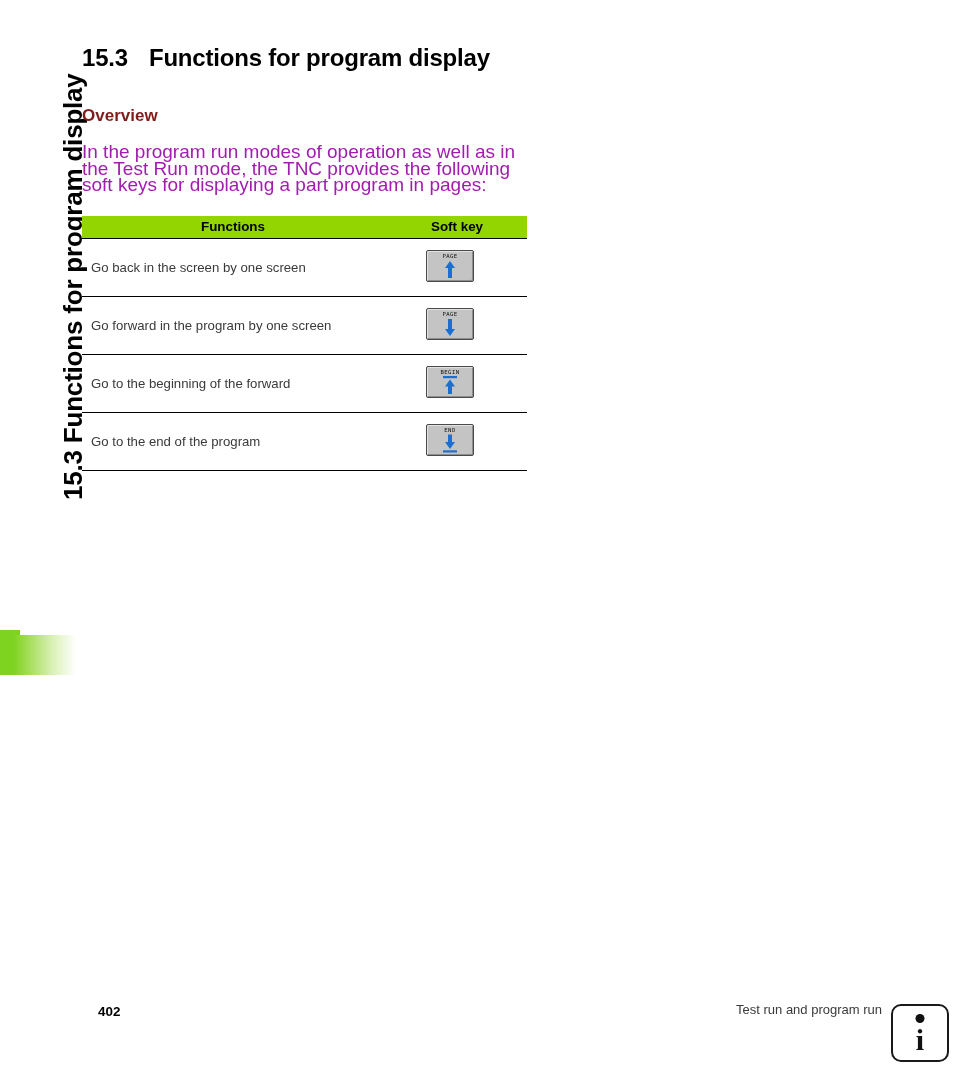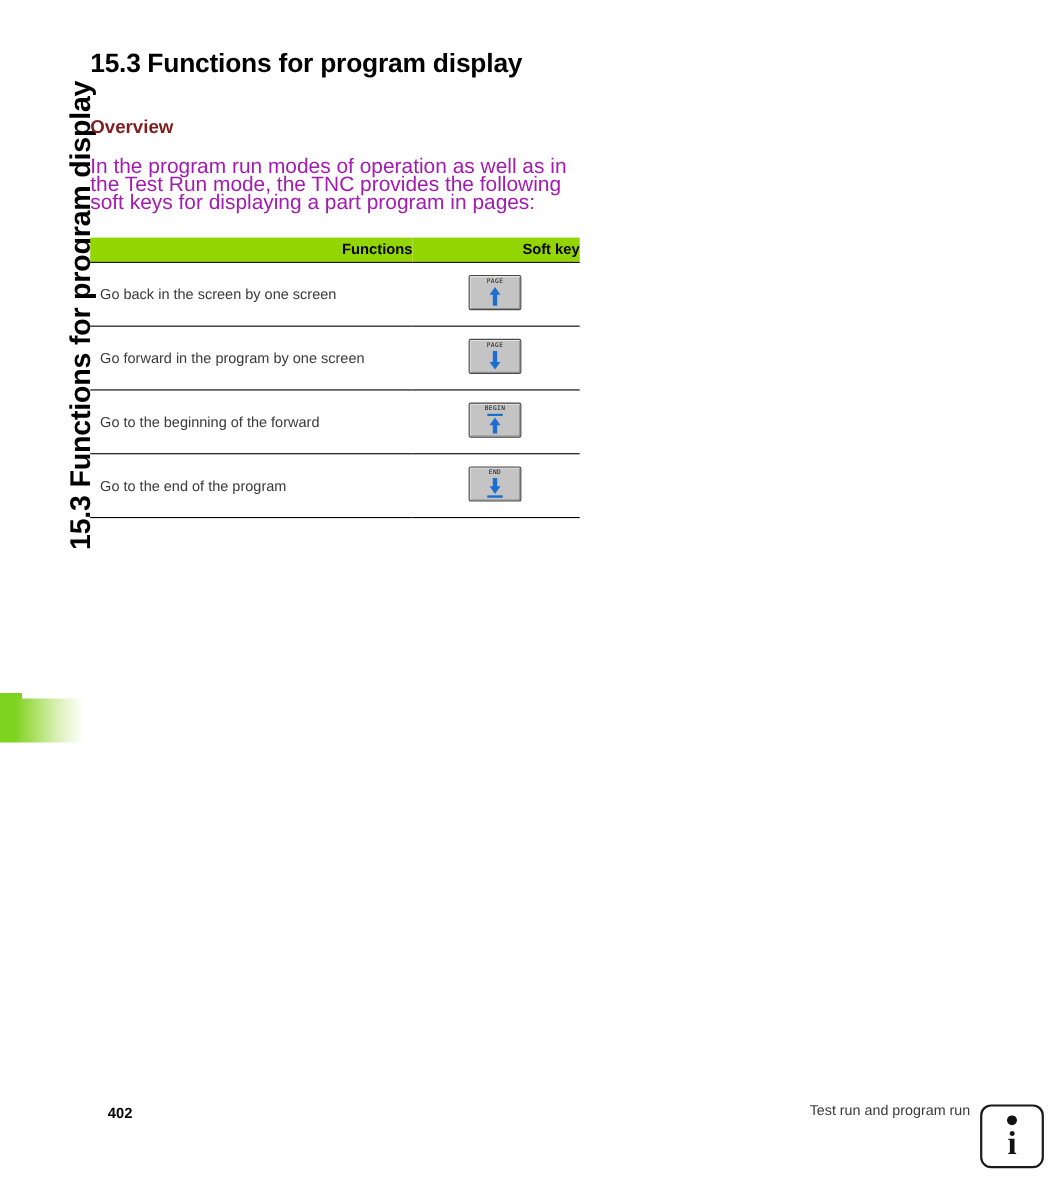--- a/index.html
+++ b/index.html
@@ -62,21 +62,21 @@
     top: 44px;
     width: 460px;
   }
   .page-title {
     font-size: 24px;
     font-weight: bold;
     color: #000000;
     margin: 0 0 34px 0;
     letter-spacing: -0.2px;
   }
-  .page-title .num { margin-right: 6px; }
+  .page-title .num { margin-right: 21px; }
 
   .section-head {
     font-size: 17px;
     font-weight: bold;
     color: #7f1d1d;
     margin: 0 0 18px 0;
   }
   .intro {
     font-size: 19px;
     line-height: 16.6px;
@@ -88,21 +88,21 @@
   
   .fn-table {
     width: 445px;
     border-collapse: collapse;
   }
   .fn-table thead th {
     background: #93d500;
     color: #000000;
     font-size: 13.4px;
     font-weight: bold;
-    text-align: right;
+    text-align: center;
     padding: 3px 0 4px 9px;
     border-bottom: 1.6px solid #000000;
     margin-top: 16px;
   }
   .fn-table thead th.softkey-col {
     padding-left: 12px;
     width: 140px;
   }
   .fn-table tbody td {
     border-bottom: 1.4px solid #000000;

